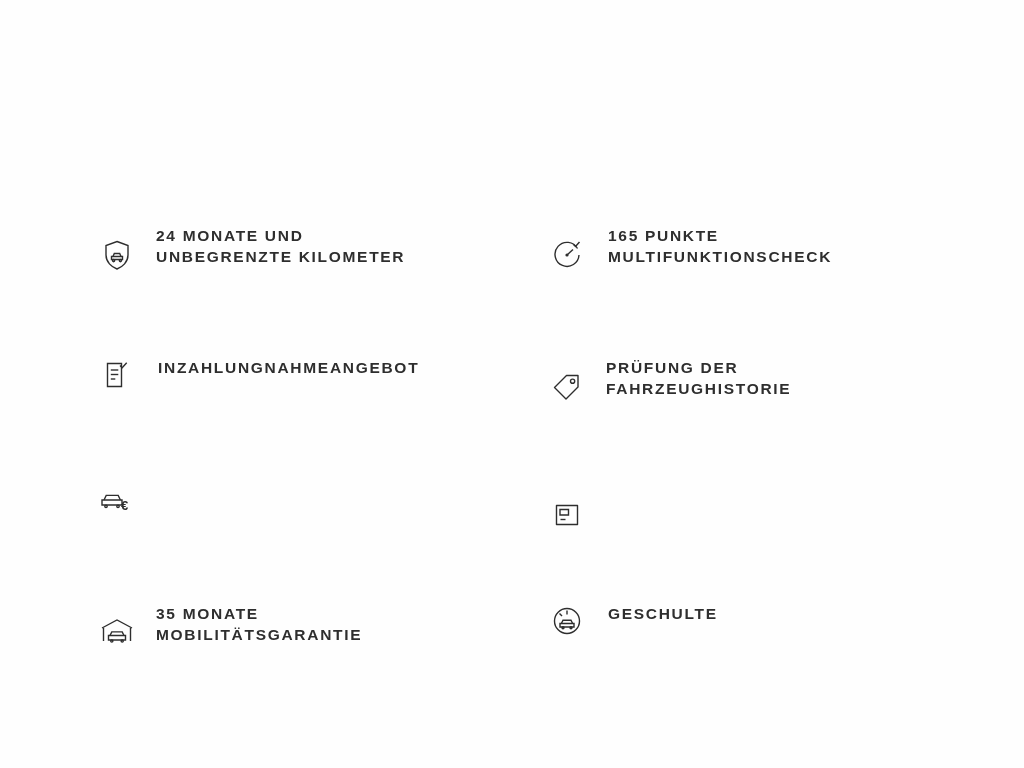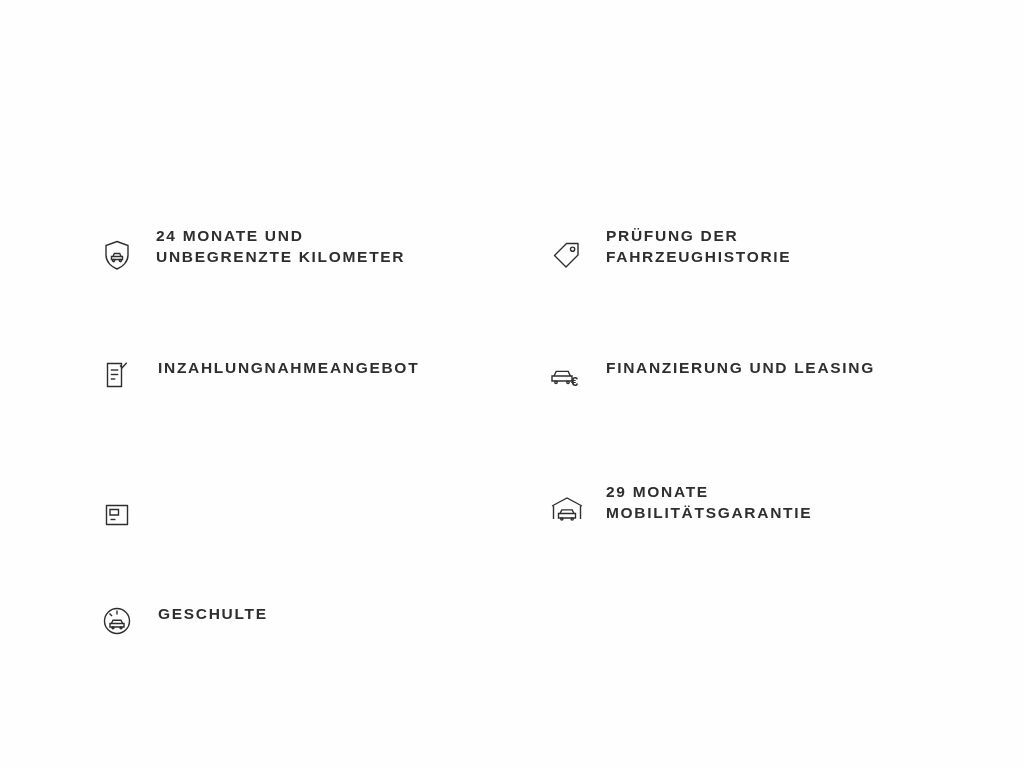--- a/index.html
+++ b/index.html
@@ -93,56 +93,67 @@
           <path d="M11.5 18.5 h11 v3 h-11 z"></path>
           <path d="M13 18.5 l1.3 -3 h5.4 l1.3 3"></path>
           <circle cx="13.6" cy="22.6" r="1.1"></circle>
           <circle cx="20.4" cy="22.6" r="1.1"></circle>
         </svg>
       </span>
       <span class="label">24 MONATE UND
 UNBEGRENZTE KILOMETER</span>
     </div>
 
-
-    <div class="feature r2c1">
+    <div class="feature r1c2">
       <span class="icon">
         <svg width="34" height="34" viewBox="0 0 34 34" fill="none" stroke="#2e2e2e" stroke-width="1.4">
-          <path d="M4.5 17.5 L16.5 5.5 H28 V17 L16 29 Z" stroke-linejoin="round"></path>
-          <circle cx="22.6" cy="11.2" r="2.1"></circle>
+          <path d="M27.5 10.5 A12 12 0 1 0 29 17"></path>
+          <path d="M17 17 L23 11.5"></path>
+          <circle cx="17" cy="17" r="1.6" fill="#2e2e2e" stroke="none"></circle>
+          <path d="M23.5 6.5 l2 2 l4 -4.5" stroke-width="1.4"></path>
         </svg>
       </span>
-      <span class="label">PRÜFUNG DER
-FAHRZEUGHISTORIE</span>
+      <span class="label">165 PUNKTE
+MULTIFUNKTIONSCHECK</span>
     </div>
 
     <div class="feature r2c2">
       <span class="icon">
         <svg width="34" height="34" viewBox="0 0 34 34" fill="none" stroke="#2e2e2e" stroke-width="1.4">
           <path d="M7.5 5.5 h14 v23 h-14 z"></path>
           <path d="M10.8 12 h7.5"></path>
           <path d="M10.8 16.5 h7.5"></path>
           <path d="M10.8 21 h4.5"></path>
           <path d="M20 7.5 l2.2 2.2 l4.5 -5"></path>
         </svg>
       </span>
       <span class="label">INZAHLUNGNAHMEANGEBOT</span>
     </div>
 
+    <div class="feature r2c1">
+      <span class="icon">
+        <svg width="34" height="34" viewBox="0 0 34 34" fill="none" stroke="#2e2e2e" stroke-width="1.4">
+          <path d="M4.5 17.5 L16.5 5.5 H28 V17 L16 29 Z" stroke-linejoin="round"></path>
+          <circle cx="22.6" cy="11.2" r="2.1"></circle>
+        </svg>
+      </span>
+      <span class="label">PRÜFUNG DER
+FAHRZEUGHISTORIE</span>
+    </div>
+
     <div class="feature r3c1">
       <span class="icon">
         <svg width="38" height="34" viewBox="0 0 38 34" fill="none" stroke="#2e2e2e" stroke-width="1.4">
           <path d="M4 18 h20 v5 H4 z"></path>
           <path d="M6 18 l2.2 -4.6 h12 l2.2 4.6"></path>
           <circle cx="8" cy="24.3" r="1.2"></circle>
           <circle cx="20" cy="24.3" r="1.2"></circle>
           <text x="23" y="28" font-family="Liberation Sans, sans-serif" font-size="13" font-weight="bold" fill="#2e2e2e" stroke="none">€</text>
         </svg>
       </span>
-      <span class="label">FINANZIERUNG UND LEASING</span>
     </div>
 
     <div class="feature r3c2">
       <span class="icon">
         <svg width="34" height="34" viewBox="0 0 34 34" fill="none" stroke="#2e2e2e" stroke-width="1.4">
           <path d="M6.5 7.5 h21 v19 h-21 z" stroke-linejoin="round"></path>
           <path d="M10 11.5 h8.5 v5.5 h-8.5 z"></path>
           <path d="M10.5 21.5 h5"></path>
         </svg>
       </span>
@@ -153,21 +164,21 @@
         <svg width="38" height="34" viewBox="0 0 38 34" fill="none" stroke="#2e2e2e" stroke-width="1.4">
           <path d="M4 14 L19 6 L34 14"></path>
           <path d="M5.5 14 v13"></path>
           <path d="M32.5 14 v13"></path>
           <path d="M10.5 21.5 h17 v4.5 h-17 z"></path>
           <path d="M12 21.5 l1.8 -3.6 h10.4 l1.8 3.6"></path>
           <circle cx="13.8" cy="27" r="1.1"></circle>
           <circle cx="24.2" cy="27" r="1.1"></circle>
         </svg>
       </span>
-      <span class="label">29 MONATE
+      <span class="label">35 MONATE
 MOBILITÄTSGARANTIE</span>
     </div>
 
     <div class="feature r4c2">
       <span class="icon">
         <svg width="34" height="34" viewBox="0 0 34 34" fill="none" stroke="#2e2e2e" stroke-width="1.4">
           <circle cx="17" cy="17" r="12.5"></circle>
           <path d="M10 19.5 h14 v3.5 h-14 z"></path>
           <path d="M11.4 19.5 l1.6 -3.2 h8 l1.6 3.2"></path>
           <circle cx="13" cy="23.8" r="1"></circle>

